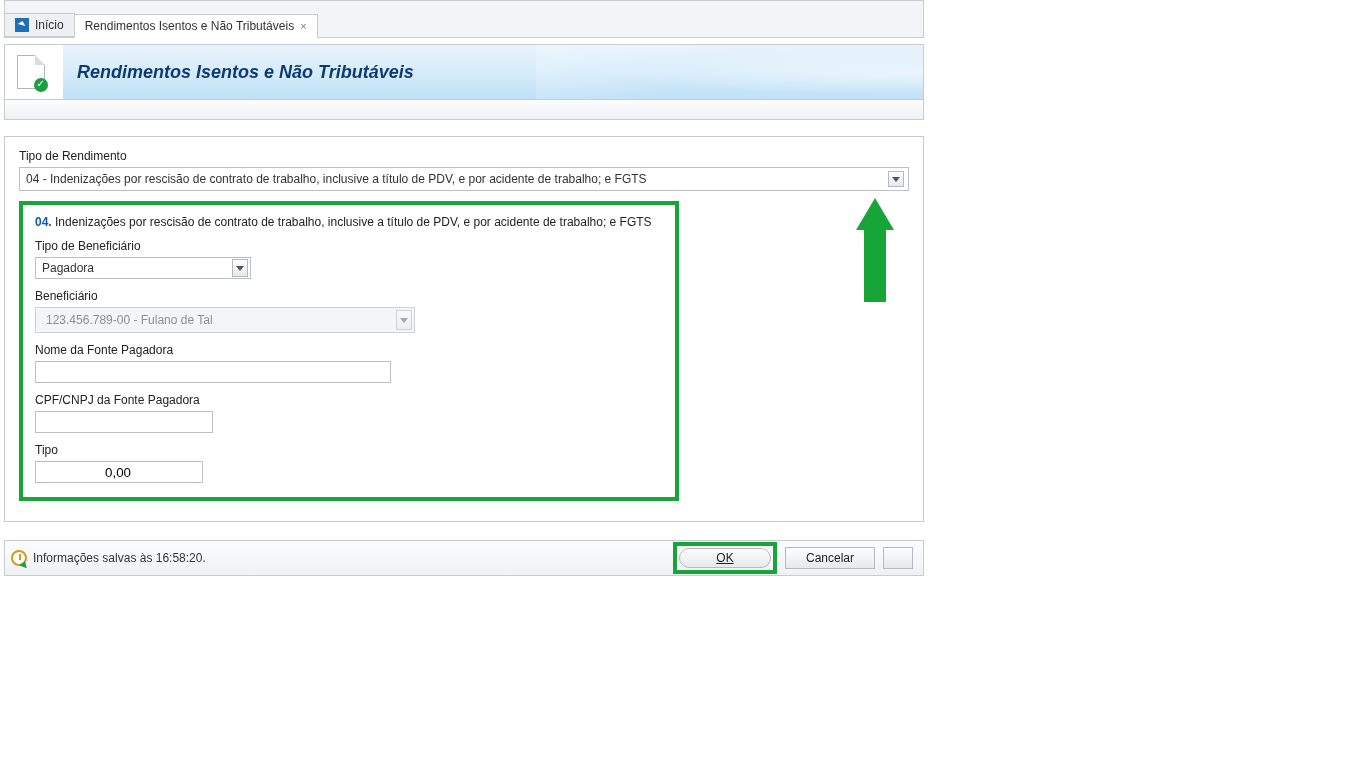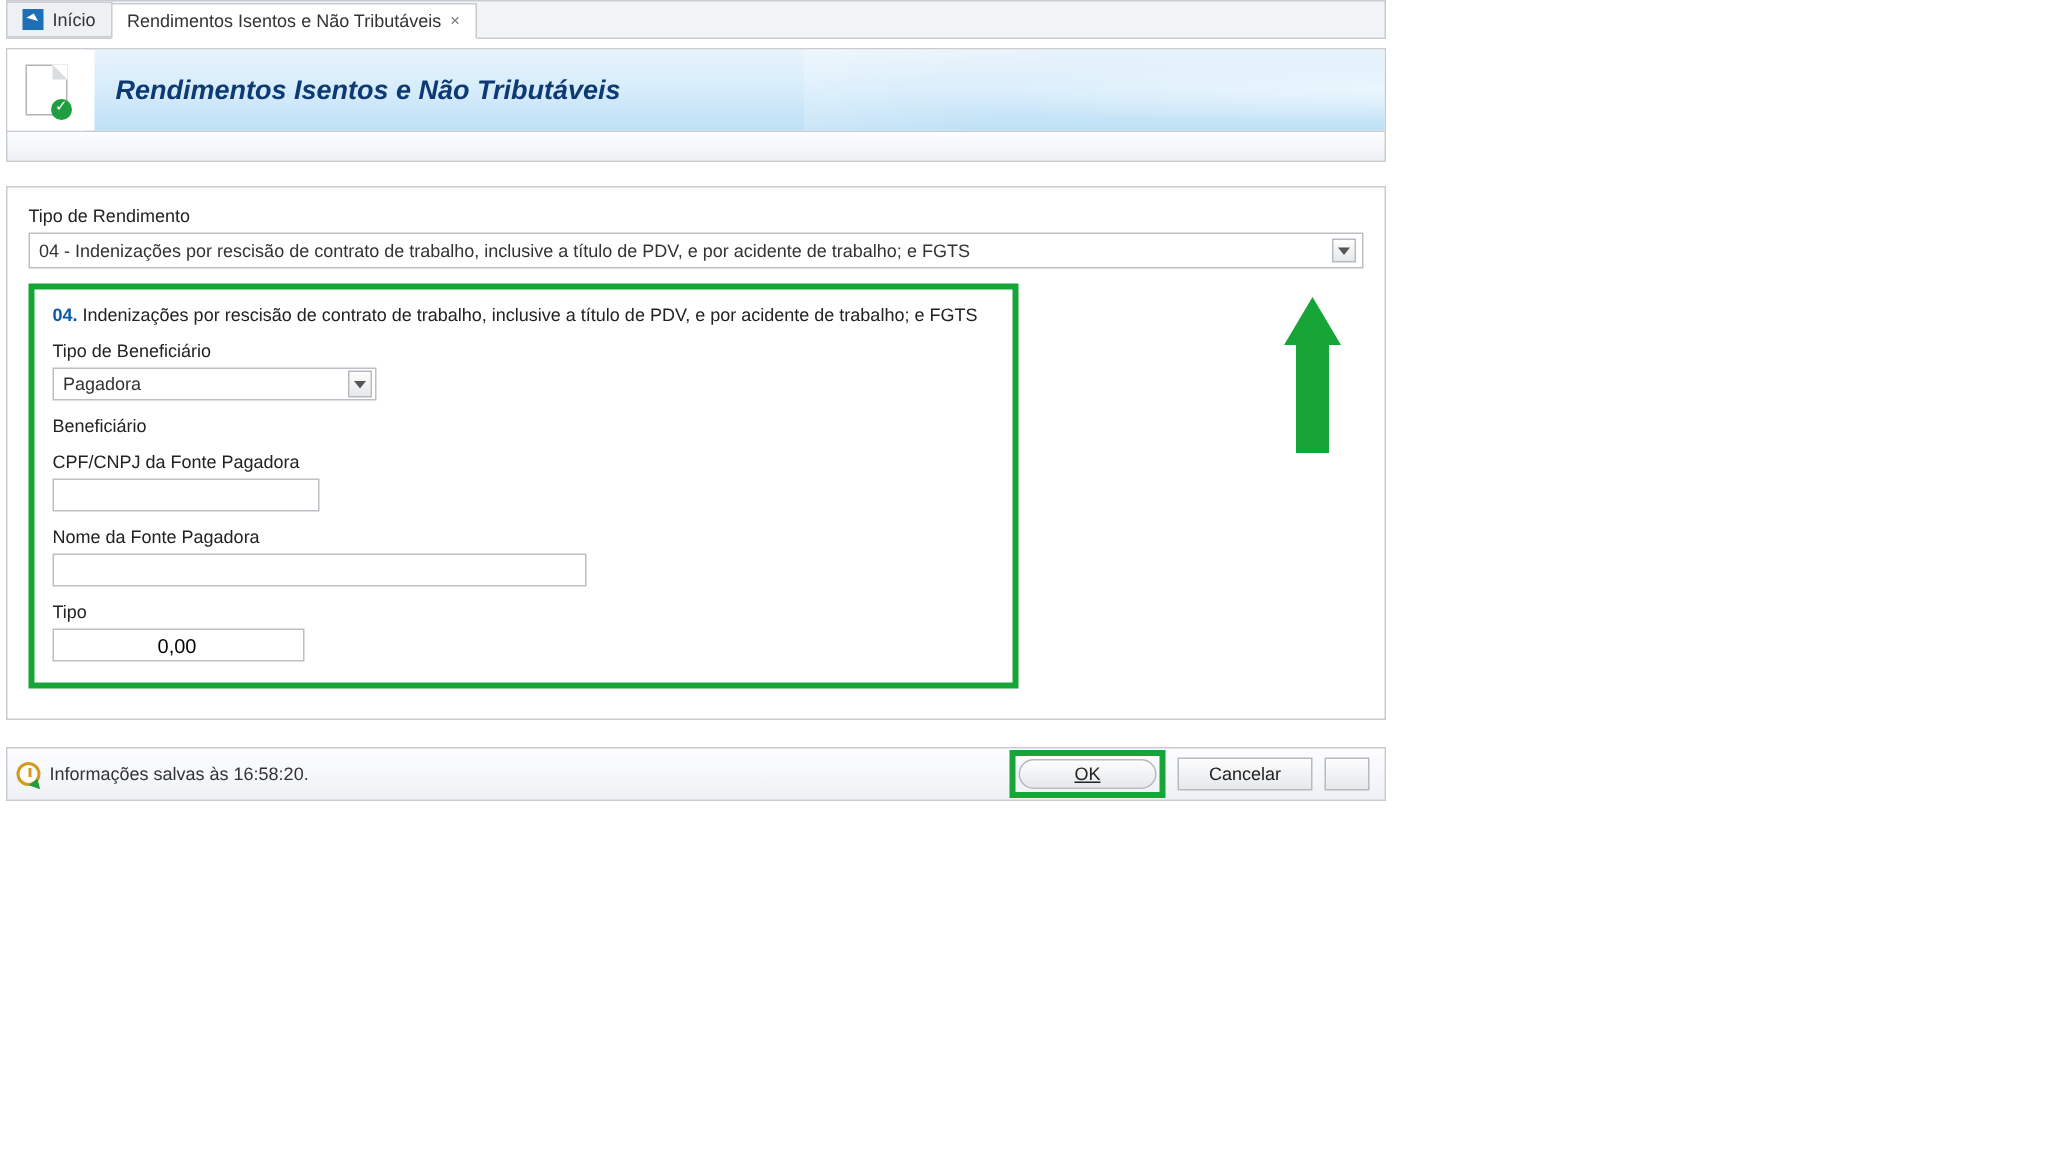--- a/index.html
+++ b/index.html
@@ -12,21 +12,21 @@
   }
   .app {
     width: 920px;
     margin-left: 4px;
   }
 
   
   .tabs-bar {
     display: flex;
     align-items: flex-end;
-    height: 26px;
+    height: 38px;
     background: #f2f4f7;
     border: 1px solid #c8ccd0;
     border-bottom: 1px solid #c8ccd0;
   }
   .tab {
     display: flex;
     align-items: center;
     gap: 6px;
     height: 24px;
     padding: 0 10px;
@@ -300,30 +300,36 @@
         <div class="small-select">
           <span>Pagadora</span>
           <span class="btn">
                 <span class="caret-down"></span>
               </span>
         </div>
       </div>
 
       <div class="row">
         <span class="lbl">Beneficiário</span>
+        <div class="disabled-select">
+          <span>123.456.789-00 - Fulano de Tal</span>
+          <span class="btn">
+                <span class="caret-down"></span>
+              </span>
+        </div>
+      </div>
+
+      <div class="row">
+        <span class="lbl">Nome da Fonte Pagadora</span>
+        <input class="text-input w360" value="" style="">
       </div>
 
       <div class="row">
         <span class="lbl">CPF/CNPJ da Fonte Pagadora</span>
         <input class="text-input w180" value="" style="">
-      </div>
-
-      <div class="row">
-        <span class="lbl">Nome da Fonte Pagadora</span>
-        <input class="text-input w360" value="" style="">
       </div>
 
       <div class="row" style="margin-bottom:0">
         <span class="lbl">Tipo</span>
         <input class="text-input w168r" value="0,00" style="">
       </div>
     </div>
 
   </div>
 

